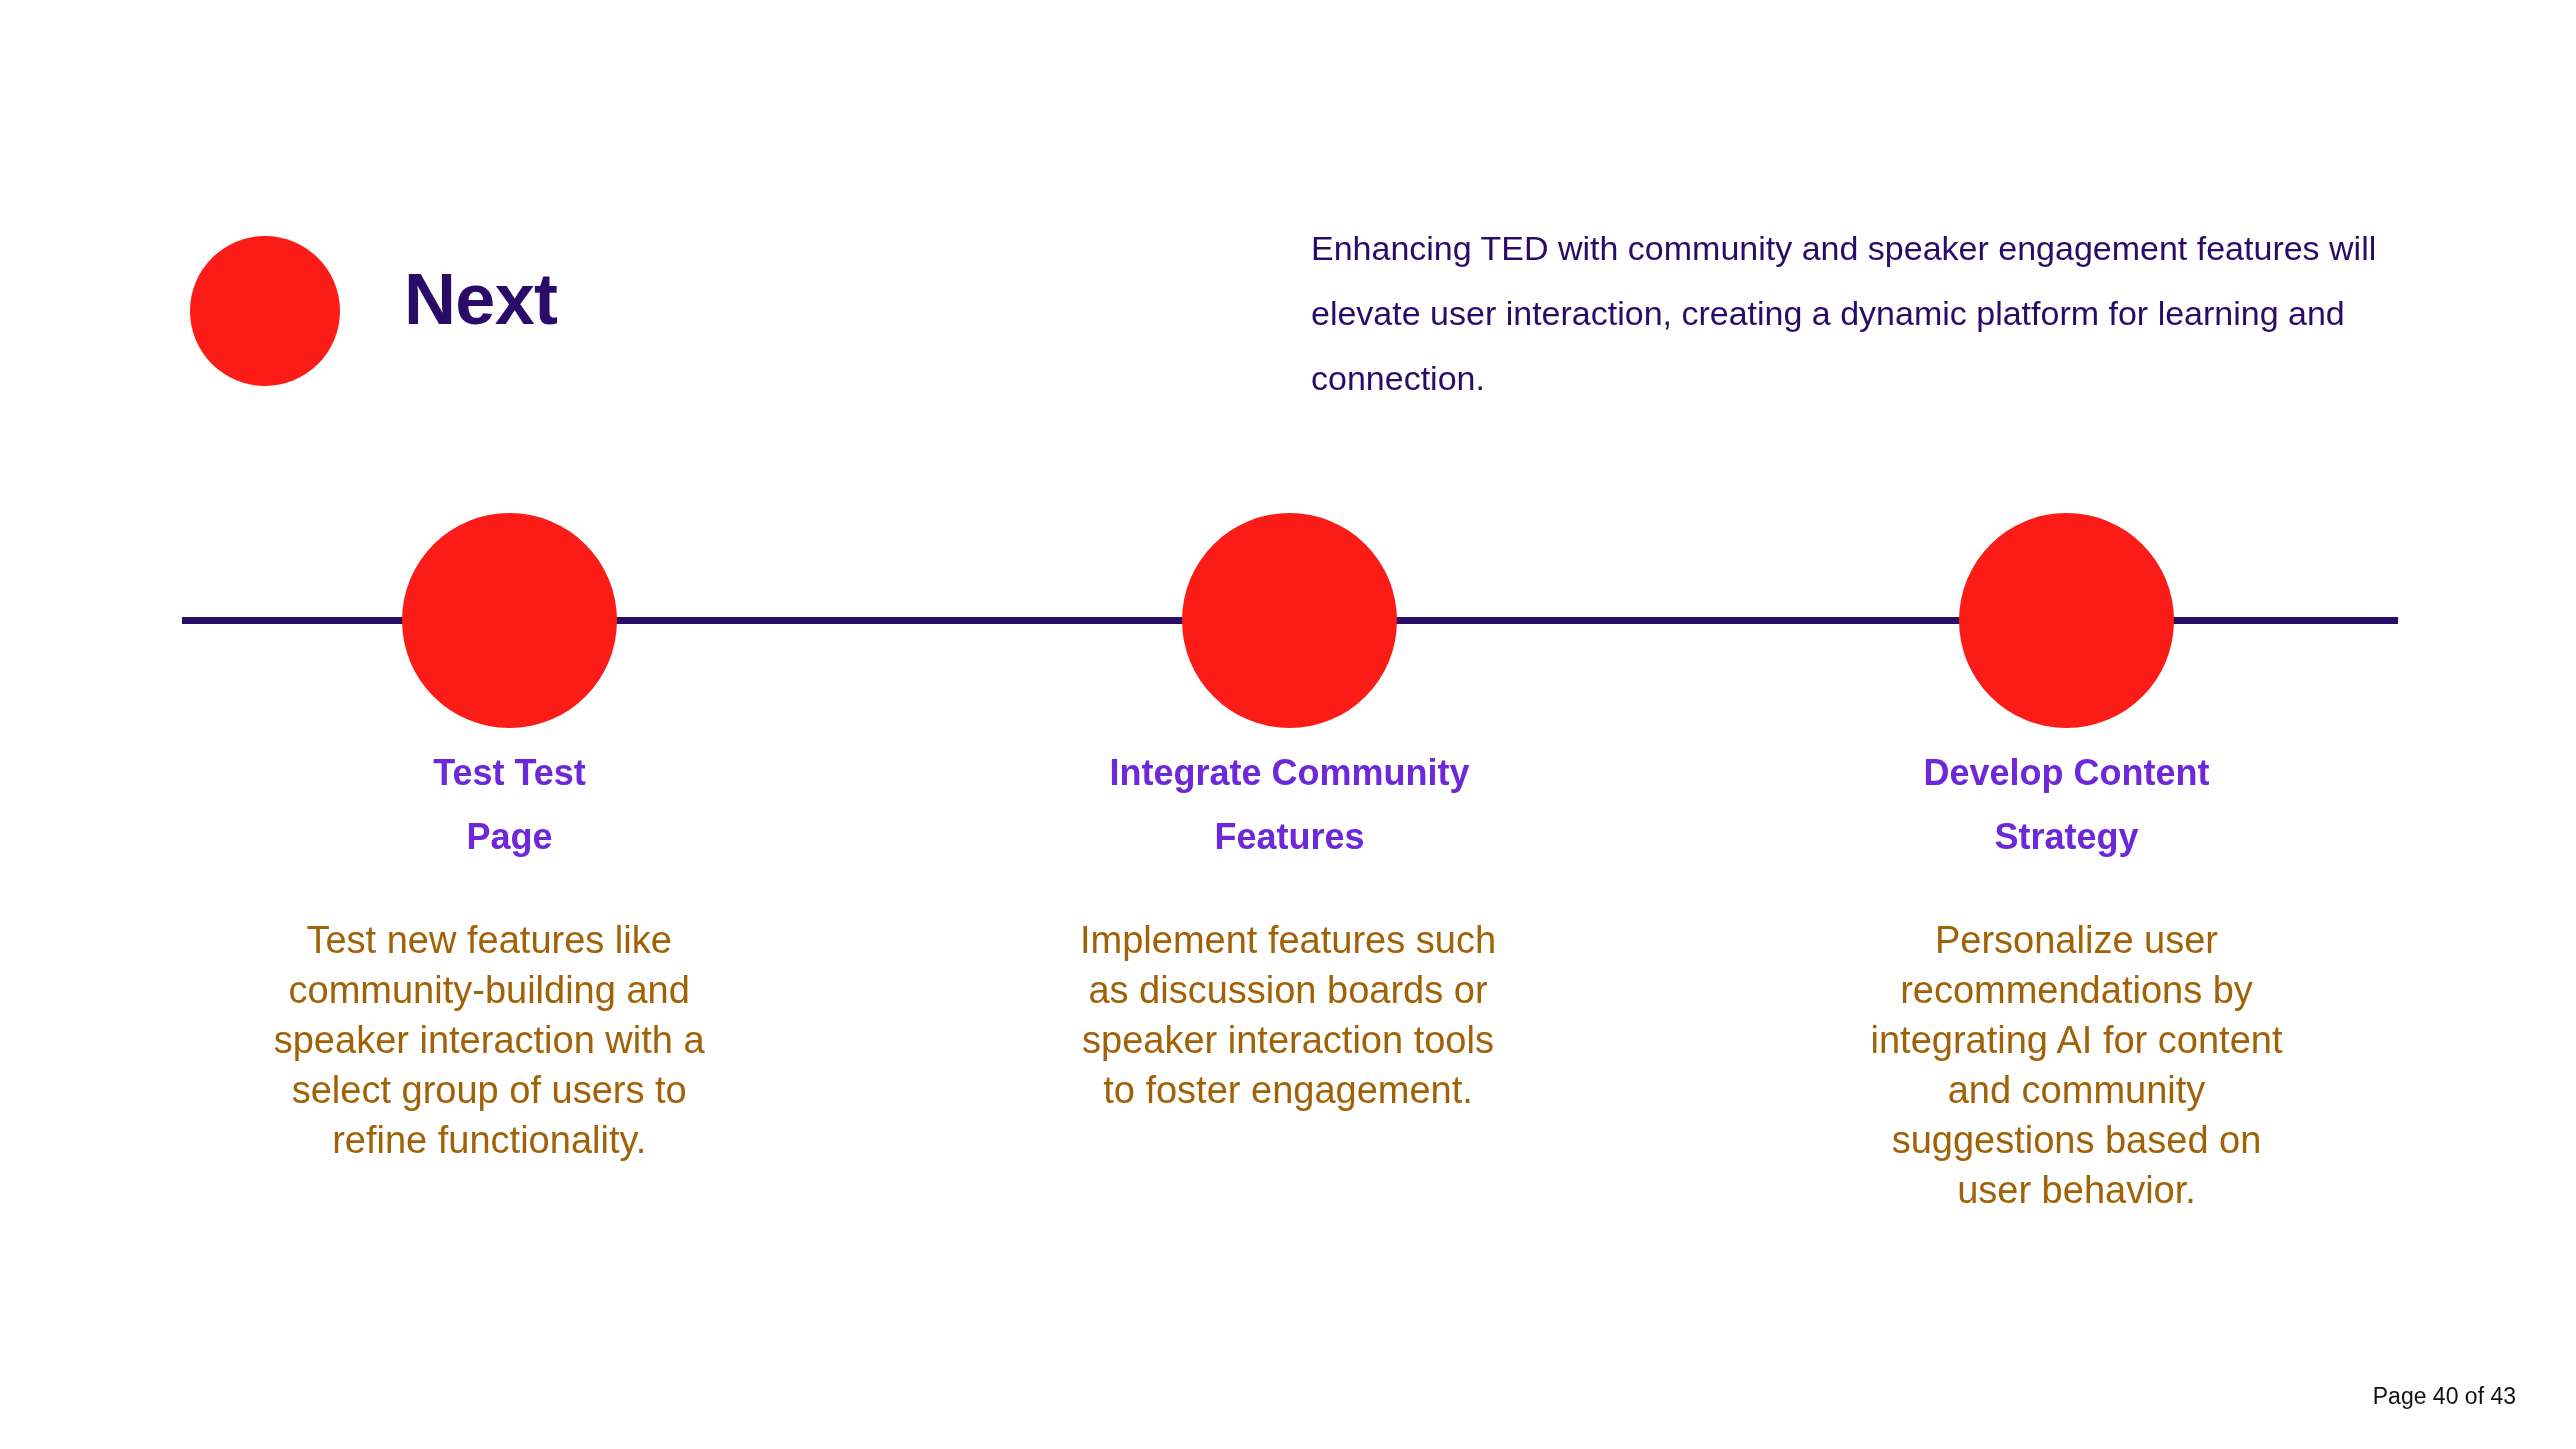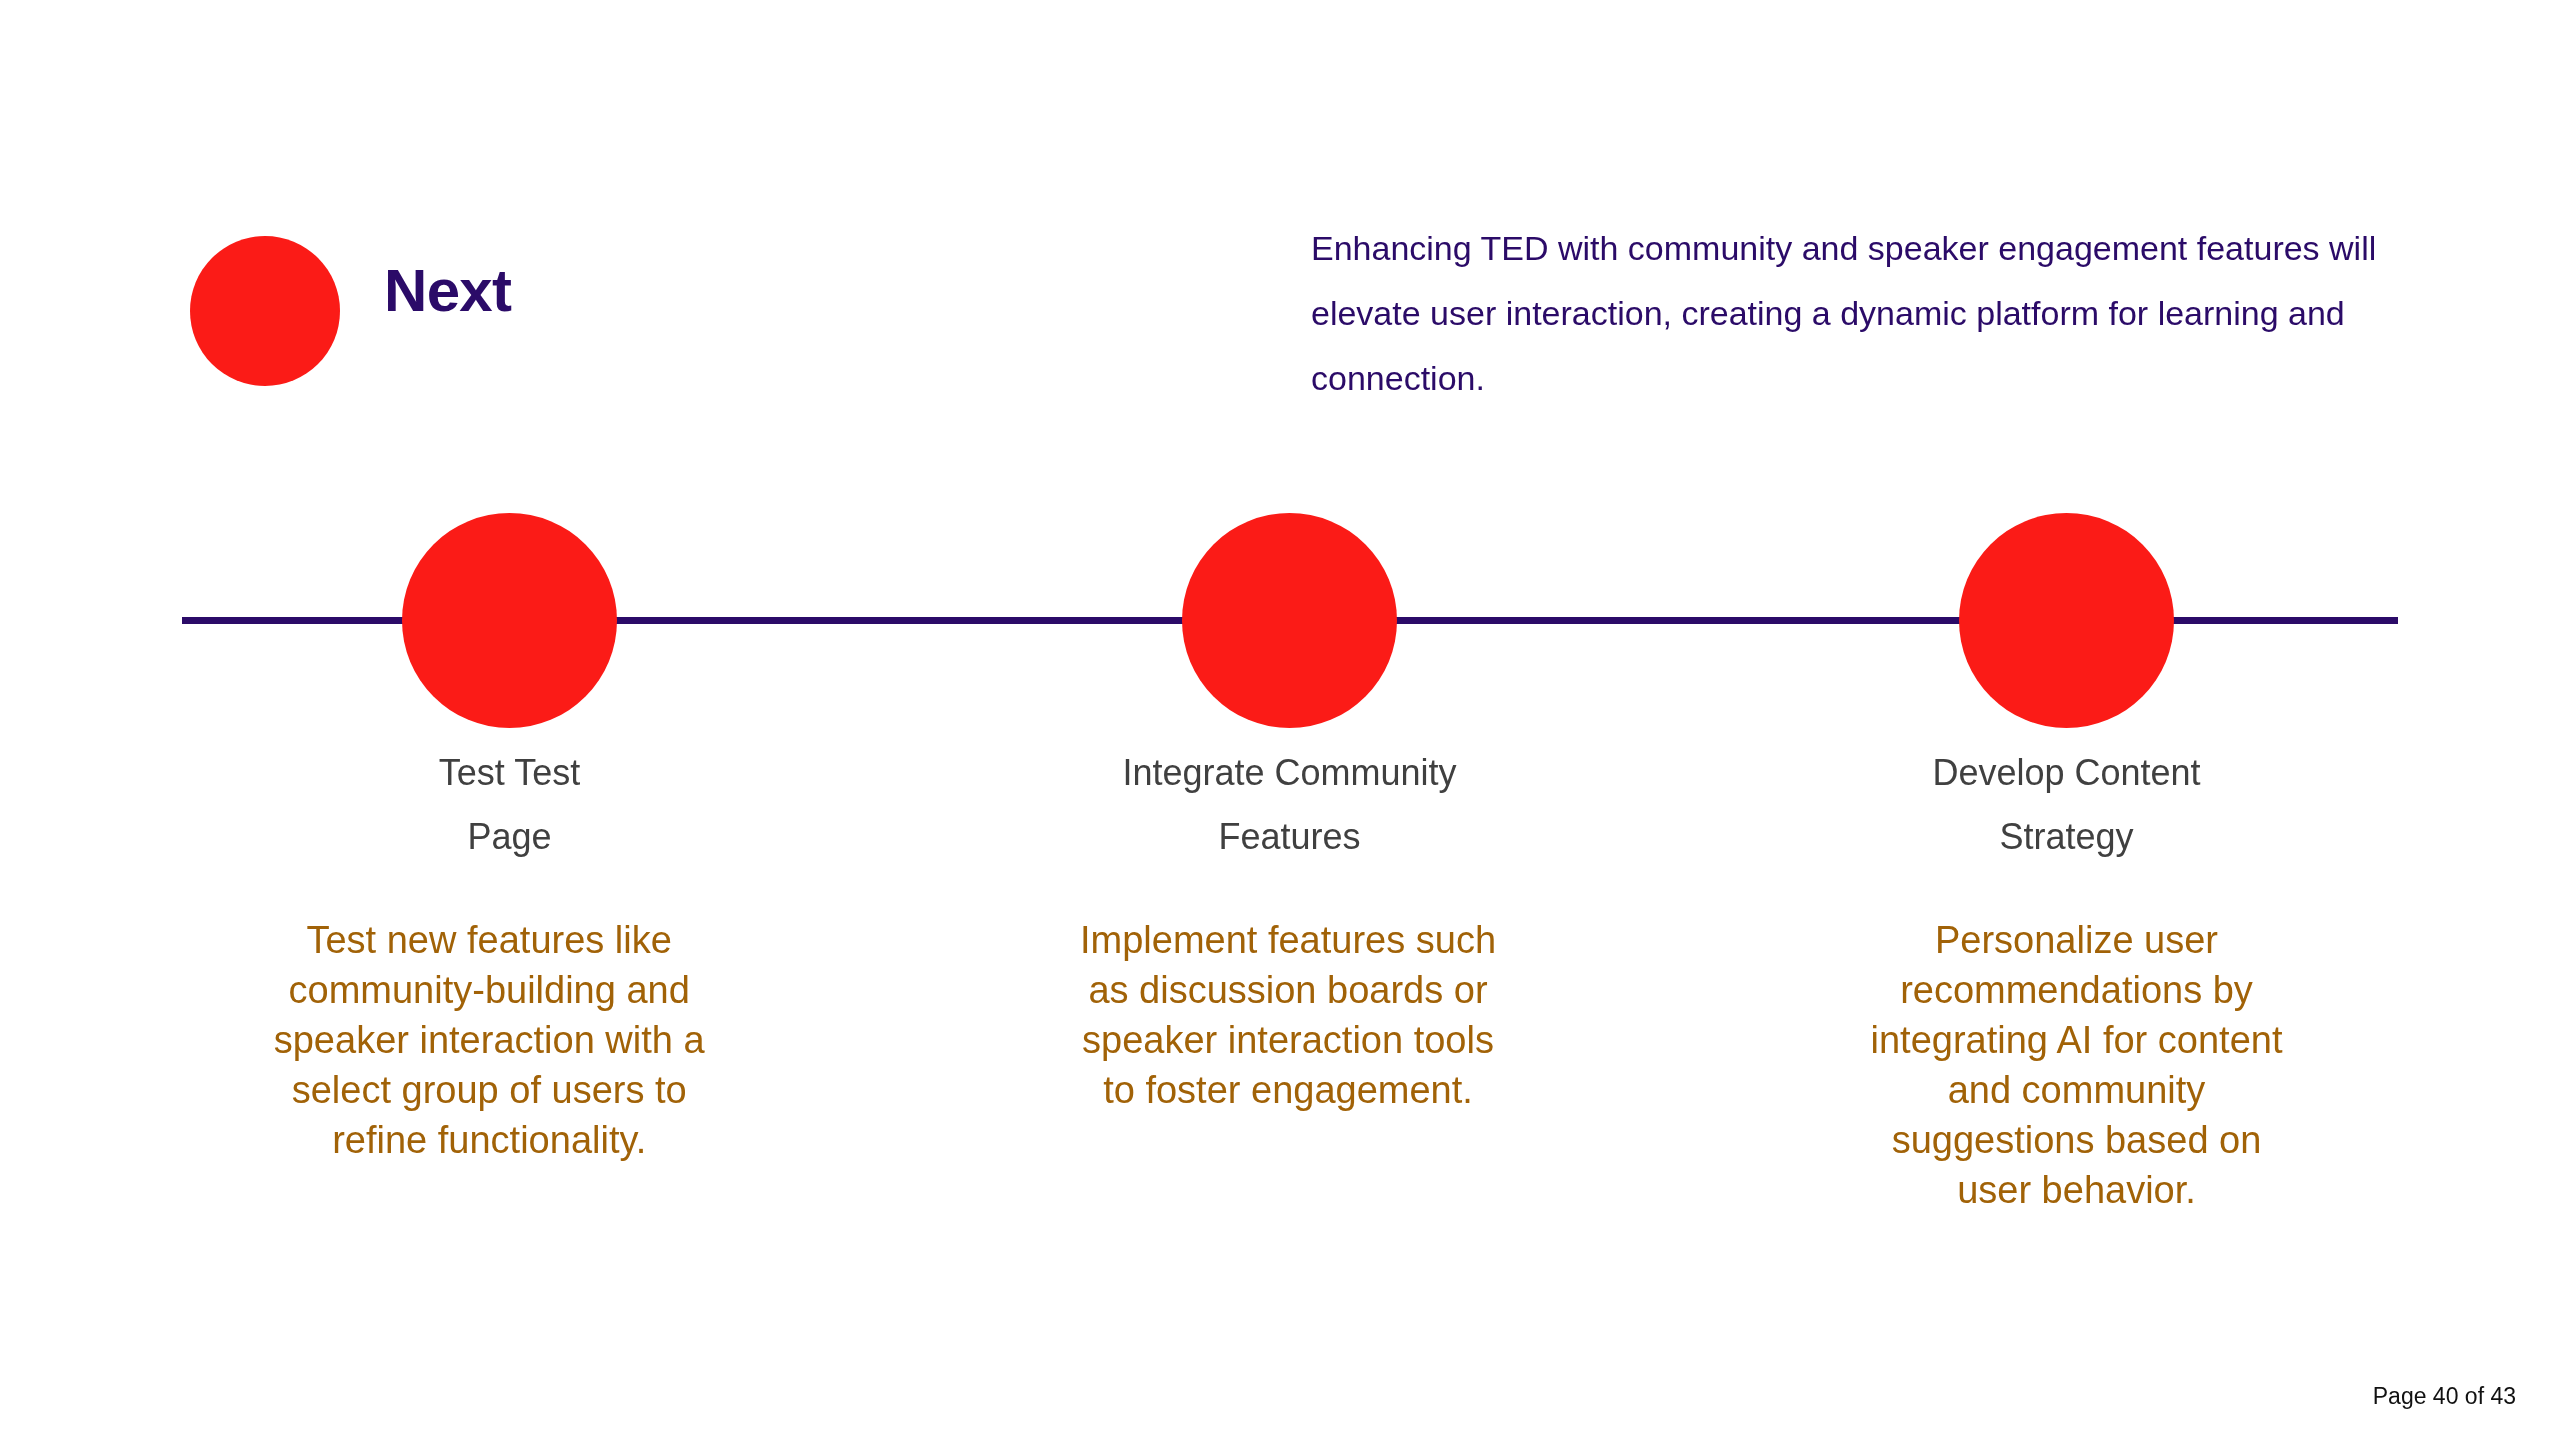--- a/index.html
+++ b/index.html
@@ -27,24 +27,24 @@
     top: 236px;
     width: 150px;
     height: 150px;
     border-radius: 50%;
     background: #FB1B17;
   }
 
   
   .slide-title {
     position: absolute;
-    left: 384px;
+    left: 404px;
     top: 182px;
     width: 470px;
-    font-size: 60px;
+    font-size: 72px;
     font-weight: 700;
     line-height: 138px;
     letter-spacing: -0.7px;
     color: #2B0B68;
   }
   .slide-title .title-line {
     display: block;
     white-space: nowrap;
   }
 
@@ -95,23 +95,23 @@
     position: absolute;
     top: 741px;
     width: 523px;
   }
   .milestone.m1 { left: 248px; }
   .milestone.m2 { left: 1028px; }
   .milestone.m3 { left: 1805px; }
 
   .milestone-title {
     font-size: 36px;
-    font-weight: 400;
+    font-weight: 700;
     line-height: 64px;
-    color: #404040;
+    color: #6d28d9;
     text-align: center;
     margin: 0 0 46px 0;
     padding: 0 27px;
   }
   .milestone-body {
     font-size: 38px;
     font-weight: 400;
     line-height: 50px;
     color: #a16207;
     text-align: center;

